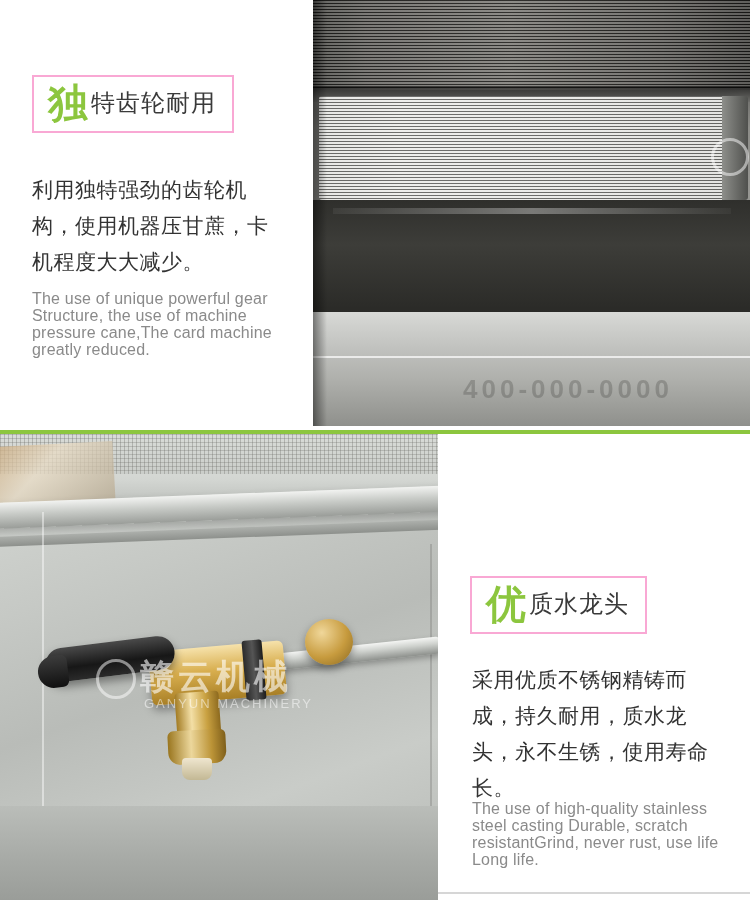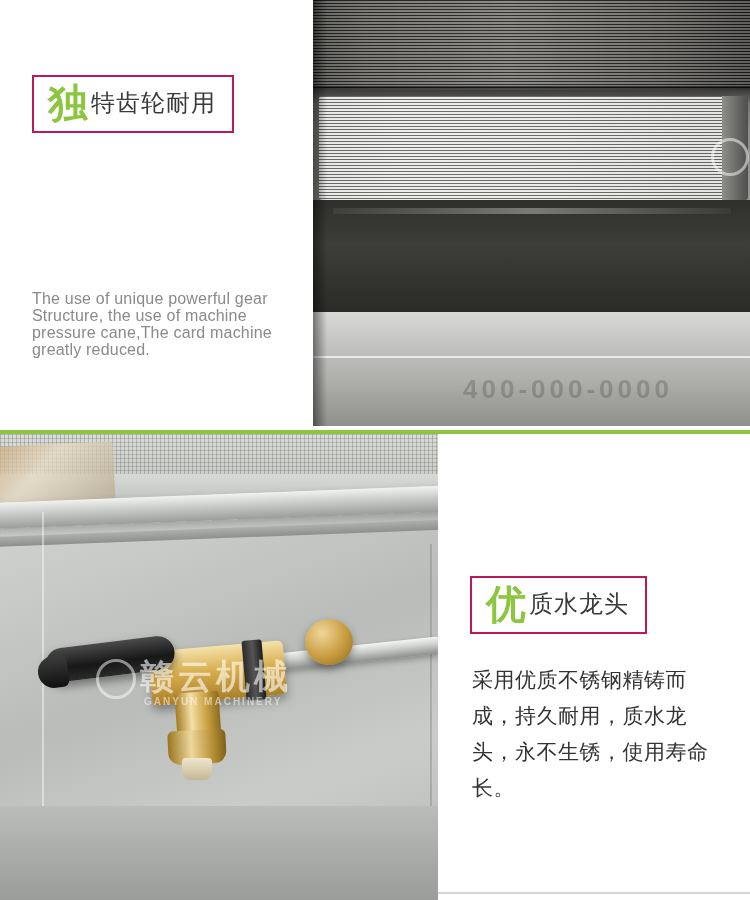--- a/index.html
+++ b/index.html
@@ -69,21 +69,21 @@
     right: 0;
     top: 0;
     width: 312px;
     height: 466px;
     background: #ffffff;
   }
 
   
   .title-box {
     position: relative;
-    border: 2px solid #be185d;
+    border: 2px solid #f9a8d4;
     display: inline-block;
     padding: 6px 16px 8px 14px;
     white-space: nowrap;
     line-height: 1;
   }
   .title-box .big {
     font-size: 40px;
     color: #8cc63e;
     font-weight: bold;
     vertical-align: middle;
@@ -171,23 +171,23 @@
   
   .wm {
     position: absolute;
     color: rgba(255,255,255,0.55);
     font-weight: bold;
     letter-spacing: 4px;
     white-space: nowrap;
     user-select: none;
   }
   .wm-sub {
-    font-size: 10px;
+    font-size: 13px;
     letter-spacing: 2px;
-    font-weight: bold;
+    font-weight: normal;
     opacity: 0.85;
   }
   .wm-ring {
     position: absolute;
     border: 3px solid rgba(255,255,255,0.5);
     border-radius: 50%;
   }
 
   
   .p2-bg {
@@ -320,20 +320,21 @@
 
       <div class="p1-ghost-text">400-000-0000</div>
     </div>
 
     <div class="sec1-text">
       <div class="sec1-title-wrap">
         <div class="title-box">
           <span class="big">独</span><span class="rest">特齿轮耐用</span>
         </div>
       </div>
+      <div class="cn-body sec1-cn">利用独特强劲的齿轮机构，使用机器压甘蔗，卡机程度大大减少。</div>
       <div class="en-body sec1-en">The use of unique powerful gear  Structure, the use of machine pressure cane,The card machine greatly reduced.</div>
     </div>
 
   </div>
 
   <div class="section-two">
 
     <div class="sec2-photo">
       <div class="p2-bg"></div>
       <div class="p2-top-panel"></div>
@@ -363,14 +364,15 @@
     <div class="sec2-text"></div>
     <div class="sec2-bottom-rule"></div>
   </div>
 
   <div style="position:absolute; left:470px; top:576px;text-align:right;">
     <div class="title-box">
       <span class="big">优</span><span class="rest">质水龙头</span>
     </div>
   </div>
   <div class="cn-body" style="position:absolute; left:472px; top:662px; width:252px;">采用优质不锈钢精铸而成，持久耐用，质水龙头，永不生锈，使用寿命长。</div>
+  <div class="en-body" style="position:absolute; left:472px; top:800px; width:262px;">The use of high-quality stainless steel casting Durable, scratch resistantGrind, never rust, use life Long life.</div>
 
 </div>
 
 </body></html>

